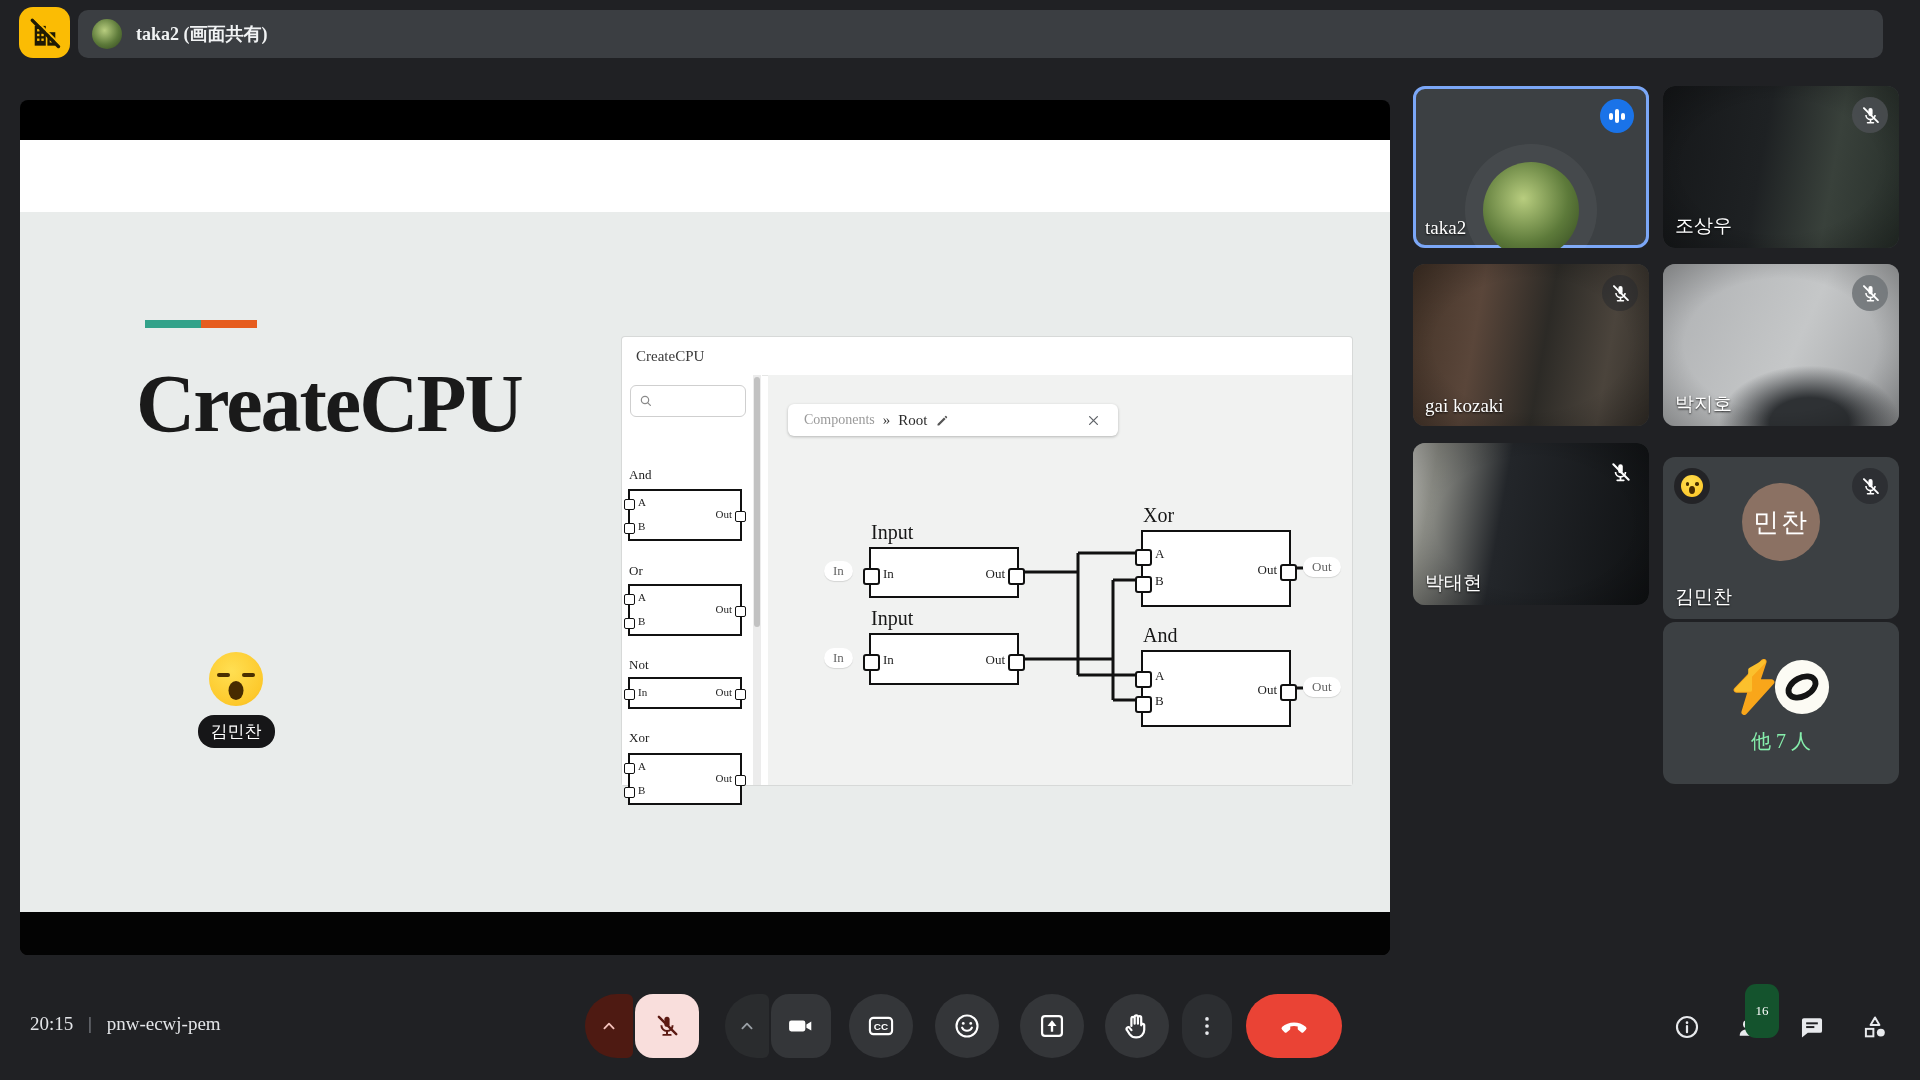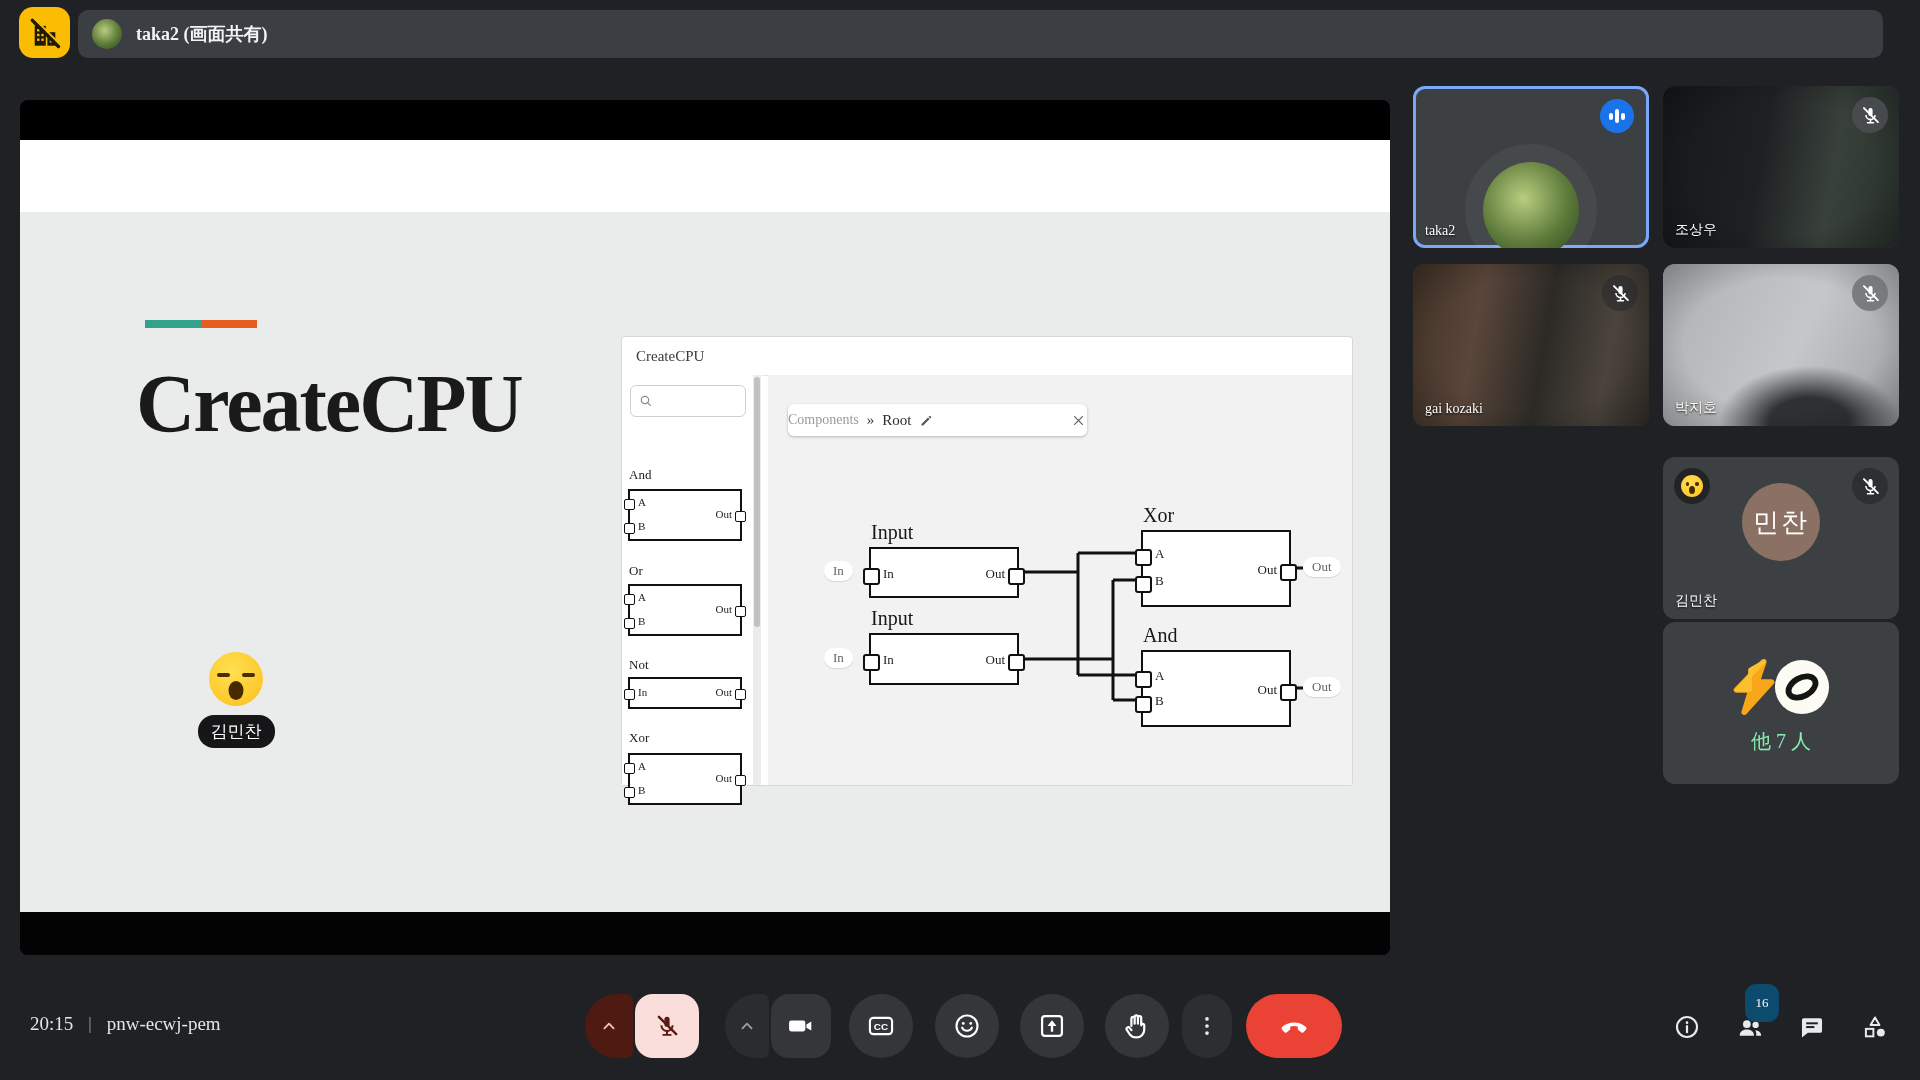--- a/index.html
+++ b/index.html
@@ -50,41 +50,41 @@
   .comp-label{position:absolute;left:7px;font-size:13px;color:#222;}
   .comp-box{position:absolute;left:6px;width:110px;background:#fff;border:2px solid #111;}
   .port{position:absolute;width:9px;height:9px;background:#fff;border:1.5px solid #111;border-radius:2px;}
   .pl{left:-6px;} .pr{right:-6px;}
   .comp-box .lbl{position:absolute;font-size:11px;color:#222;}
   
   .aw-scroll{position:absolute;left:131px;top:38px;width:8px;height:410px;background:#ececec;}
   .aw-thumb{position:absolute;left:1px;top:2px;width:6px;height:250px;background:#c2c2c2;border-radius:3px;}
   .aw-canvas{position:absolute;left:146px;top:38px;width:584px;height:410px;background:#f1f2f1;}
   
-  .chip{position:absolute;left:166px;top:67px;width:299px;height:32px;background:#fff;border-radius:6px;
-        box-shadow:0 1px 3px rgba(0,0,0,.25);display:flex;align-items:center;padding:0 0;box-sizing:border-box;}
+  .chip{position:absolute;left:166px;top:67px;width:330px;height:32px;background:#fff;border-radius:6px;
+        box-shadow:0 1px 3px rgba(0,0,0,.25);display:flex;align-items:center;padding:0 16px;box-sizing:border-box;}
   .chip .sec{font-size:14px;color:#9a9a9a;}
   .chip .sep{font-size:15px;color:#3a3a3a;margin:0 8px;}
   .chip .cur{font-size:15px;color:#2b2b2b;}
   .chip .pencil{margin-left:8px;}
   .chip .x{margin-left:auto;}
   .wires{position:absolute;left:0;top:0;pointer-events:none;}
   .node{position:absolute;background:#fff;border:2.5px solid #101010;box-sizing:border-box;}
   .node .nlabel{position:absolute;left:0px;top:-28px;font-size:20px;color:#161616;border:none;background:none;}
   .node .t{position:absolute;font-size:13px;color:#222;}
   .nport{position:absolute;width:13px;height:13px;background:#fff;border:2px solid #101010;border-radius:3px;}
   .fpill{position:absolute;background:#fff;color:#666;border-radius:11px;font-size:13px;
          padding:2px 9px;box-shadow:0 1px 1px rgba(0,0,0,.12);}
 
   
   .tile{position:absolute;width:236px;height:162px;border-radius:12px;background:#3c4043;overflow:hidden;}
   .tile .vid{position:absolute;inset:0;}
   .tile .vid:after{content:"";position:absolute;inset:0;
         background:radial-gradient(ellipse at center, transparent 58%, rgba(0,0,0,.28));}
-  .tname{position:absolute;left:12px;bottom:9px;font-size:14px;color:#fff;
+  .tname{position:absolute;left:12px;bottom:9px;font-size:19px;color:#fff;
          text-shadow:0 1px 2px rgba(0,0,0,.85);}
   .mic-badge{position:absolute;top:11px;right:11px;width:36px;height:36px;border-radius:50%;
              background:rgba(75,79,82,.85);display:flex;align-items:center;justify-content:center;color:#fff;}
   .tile.speaking{outline:3px solid #7ba7f7;outline-offset:-3px;}
   .audio-badge{position:absolute;top:13px;right:15px;width:34px;height:34px;border-radius:50%;
                background:#1a73e8;display:flex;align-items:center;justify-content:center;gap:2px;}
   .audio-badge span{width:4px;border-radius:2px;background:#fff;}
   .ring{position:absolute;left:50%;top:58px;transform:translateX(-50%);width:132px;height:132px;
         border-radius:50%;background:rgba(255,255,255,.05);}
   .big-avatar{position:absolute;left:50%;top:76px;transform:translateX(-50%);width:96px;height:96px;border-radius:50%;
@@ -132,22 +132,22 @@
   .rbtn{width:64px;height:64px;border-radius:50%;background:#343639;color:#fff;
         display:flex;align-items:center;justify-content:center;}
   .rbtn.cc{margin-left:18px;} .rbtn.emo{margin-left:22px;} .rbtn.prs{margin-left:21px;}
   .rbtn.hand{margin-left:21px;}
   .more-btn{width:50px;height:64px;margin-left:13px;border-radius:26px;background:#2c2e31;color:#e8eaed;
         display:flex;align-items:center;justify-content:center;}
   .end-btn{width:96px;height:64px;margin-left:14px;border-radius:32px;background:#ea4335;color:#fff;
         display:flex;align-items:center;justify-content:center;}
   .right-ctl{position:absolute;top:1013px;width:28px;height:28px;color:#e8eaed;}
   .count-badge{position:absolute;left:1745px;top:984px;min-width:24px;height:22px;border-radius:11px;
-        background:#0c4a6e;color:#fff;font-size:13px;display:flex;align-items:center;justify-content:center;
-        padding:8px 5px;}
+        background:#14532d;color:#fff;font-size:13px;display:flex;align-items:center;justify-content:center;
+        padding:16px 5px;}
 </style>
 </head>
 <body>
 
 <svg width="0" height="0" style="position:absolute">
   <defs>
     <symbol id="i-mic-off" viewBox="0 0 24 24">
       <rect x="9.6" y="3.4" width="4.8" height="9.4" rx="2.4" fill="currentColor"></rect>
       <path d="M6.8,11.4 a5.2,5.2 0 0 0 10.4,0" fill="none" stroke="currentColor" stroke-width="1.8"></path>
       <path d="M12,16.6 V19.4 M8.6,20.2 H15.4" stroke="currentColor" stroke-width="1.8" stroke-linecap="round"></path>
@@ -421,20 +421,29 @@
   <div class="tile" style="left:1663px;top:264px">
     <div class="vid bg-p3"></div>
     <div class="mic-badge" style="background:rgba(115,119,123,.92)">
         <svg class="ic" width="21" height="21" viewBox="0 0 24 24">
           <use href="#i-mic-off"></use>
         </svg>
       </div>
     <span class="tname">박지호</span>
   </div>
 
+  <div class="tile" style="left:1413px;top:443px">
+    <div class="vid bg-p4"></div>
+    <div class="mic-badge" style="background:transparent">
+        <svg class="ic" width="23" height="23" viewBox="0 0 24 24">
+          <use href="#i-mic-off"></use>
+        </svg>
+      </div>
+    <span class="tname">박태현</span>
+  </div>
 
   <div class="tile" style="left:1663px;top:457px">
     <div class="emoji-badge">
       <span class="face-surprised">
           <i class="l"></i>
           <i class="r"></i>
           <b></b>
         </span>
     </div>
     <div class="txt-avatar">민찬</div>

